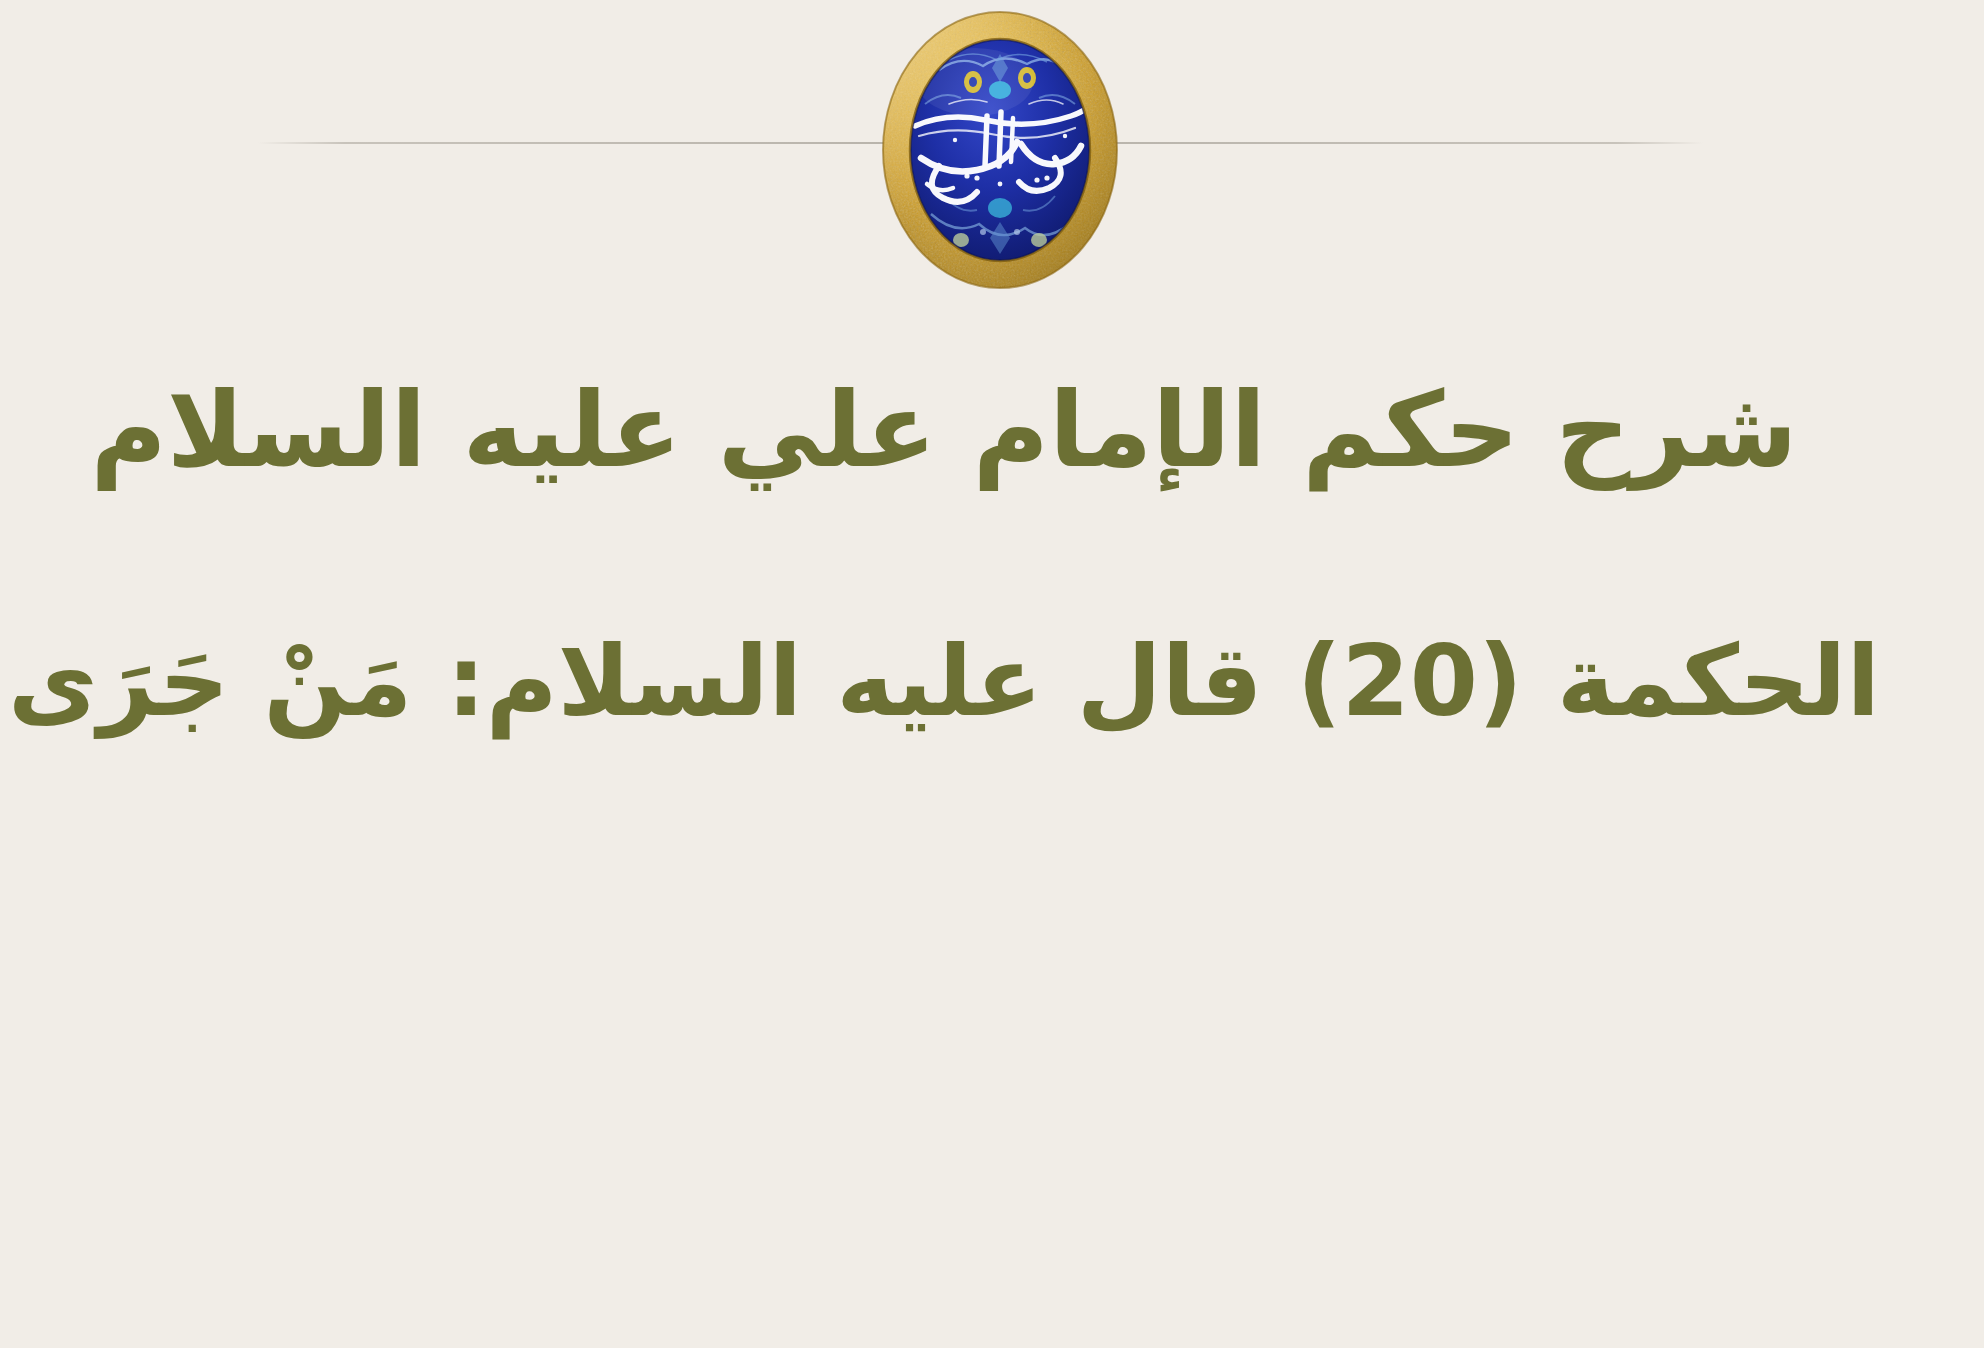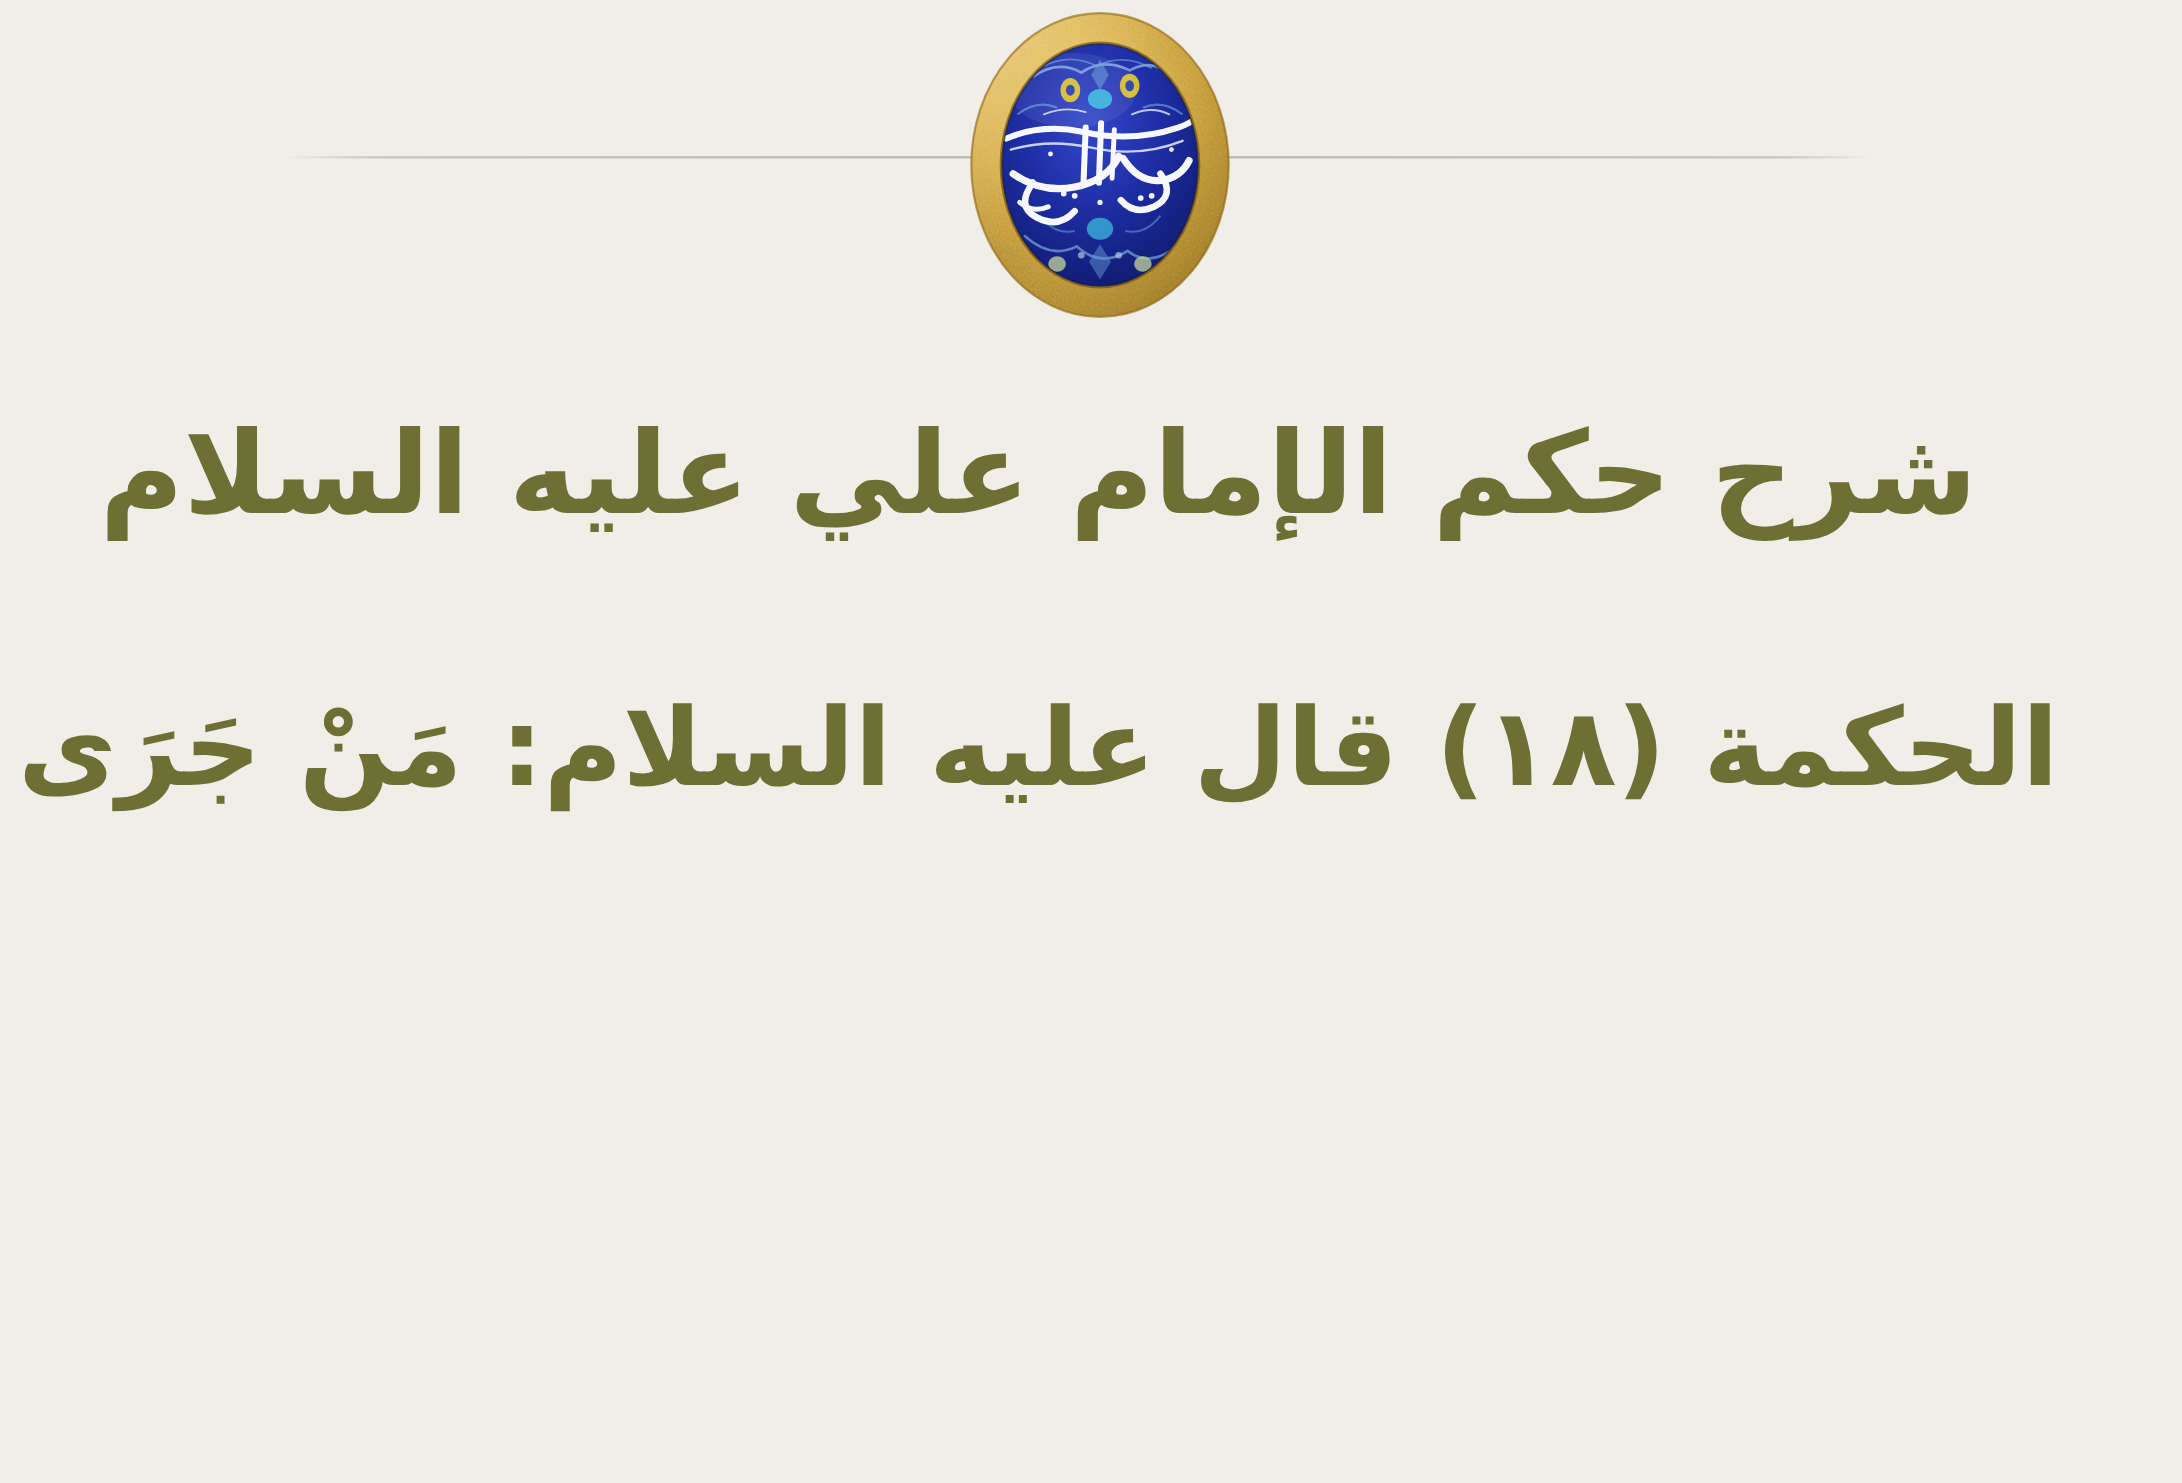--- a/index.html
+++ b/index.html
@@ -203,16 +203,16 @@
 
         <ellipse cx="96" cy="74" rx="58" ry="34" fill="#FFFFFF" opacity="0.07"></ellipse>
       </g>
 
       <ellipse cx="121" cy="142" rx="89" ry="110" fill="none" stroke="#0A1050" stroke-width="1.5" opacity="0.55"></ellipse>
     </svg>
   </div>
 
   <div class="text-block">
     <div class="line line-1">شرح حكم الإمام علي عليه السلام</div>
-    <div class="line line-2">الحكمة (١٨) قال عليه السلام: مَنْ جَرَى</div>
+    <div class="line line-2">الحكمة (20) قال عليه السلام: مَنْ جَرَى</div>
   </div>
 
 </div>
 
 </body></html>

